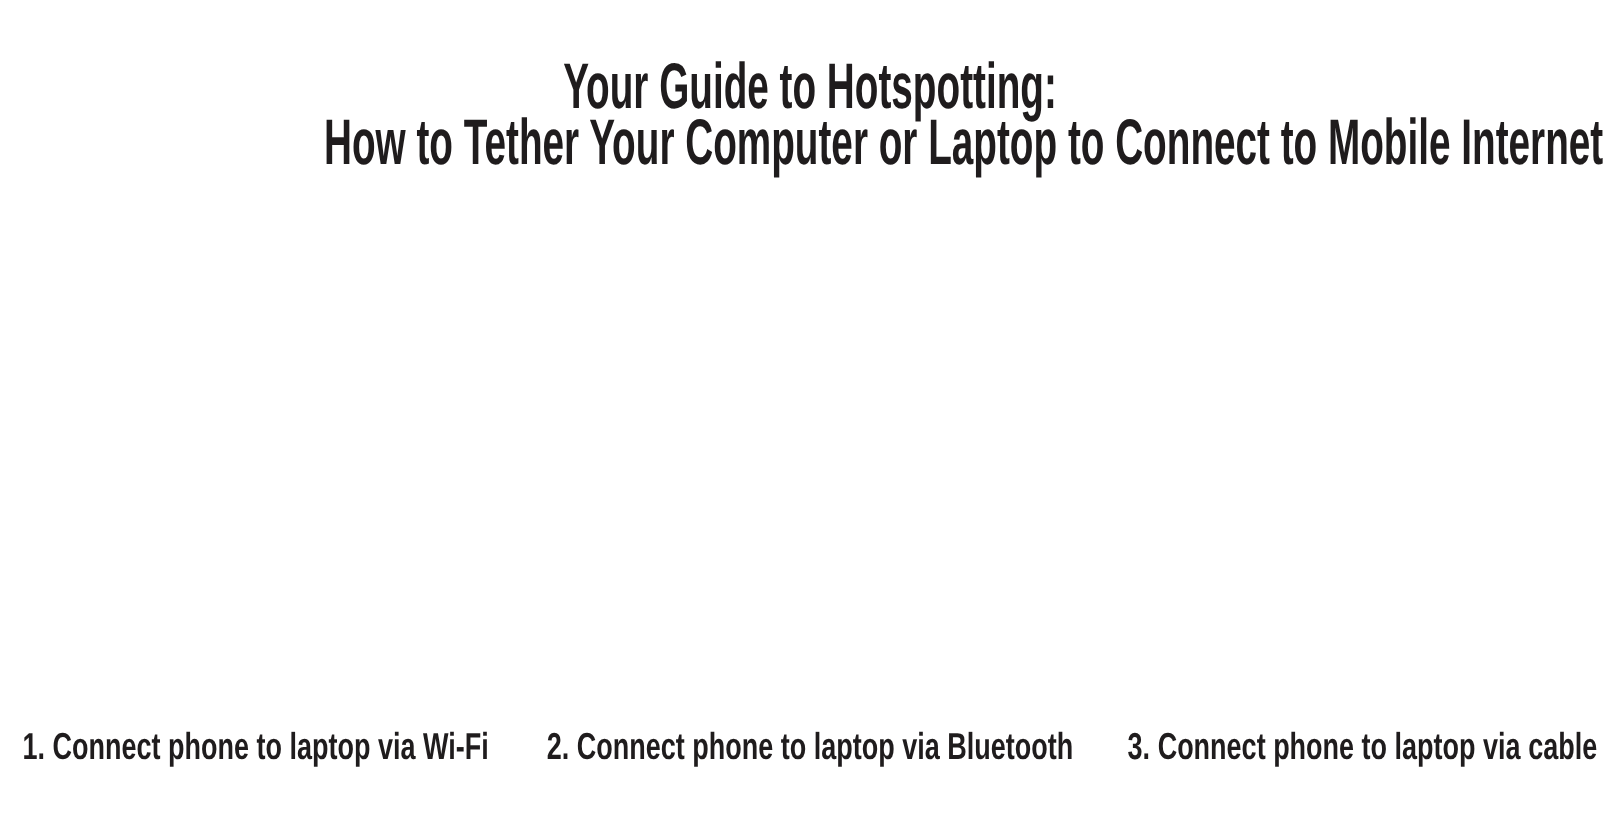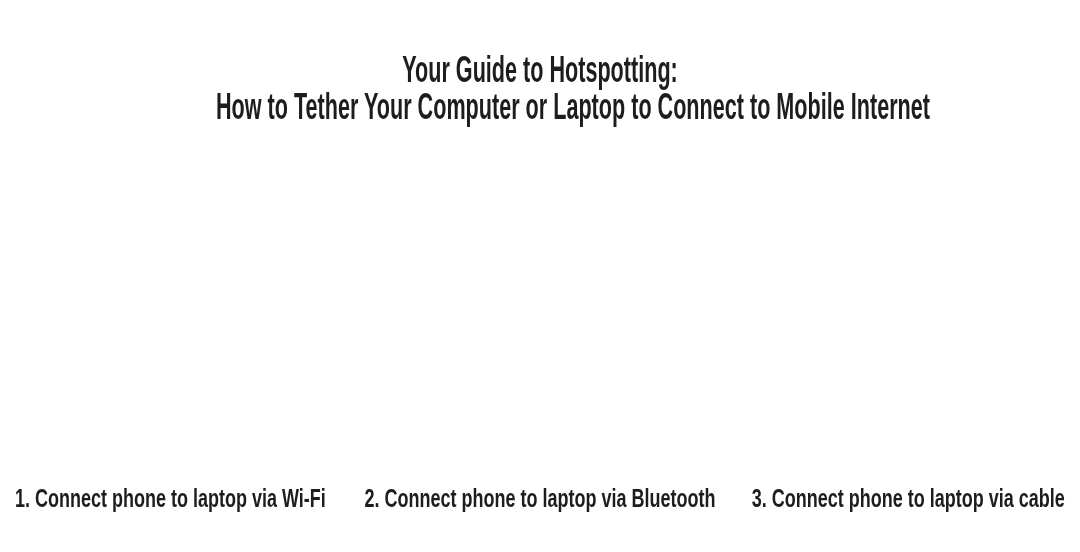--- a/index.html
+++ b/index.html
@@ -16,25 +16,25 @@
   }
   .page {
     position: relative;
     width: 1080px;
     height: 552px;
     background: #ffffff;
   }
   
   .title-block {
     position: absolute;
-    top: 51px;
+    top: 40px;
     left: 0;
     width: 100%;
     font-weight: 700;
-    font-size: 36px;
+    font-size: 43px;
     line-height: 37px;
     text-align: center;
   }
   .title-line {
     transform: scaleX(0.60);
     transform-origin: 50% 50%;
     white-space: nowrap;
   }
   
   .section-heading {

